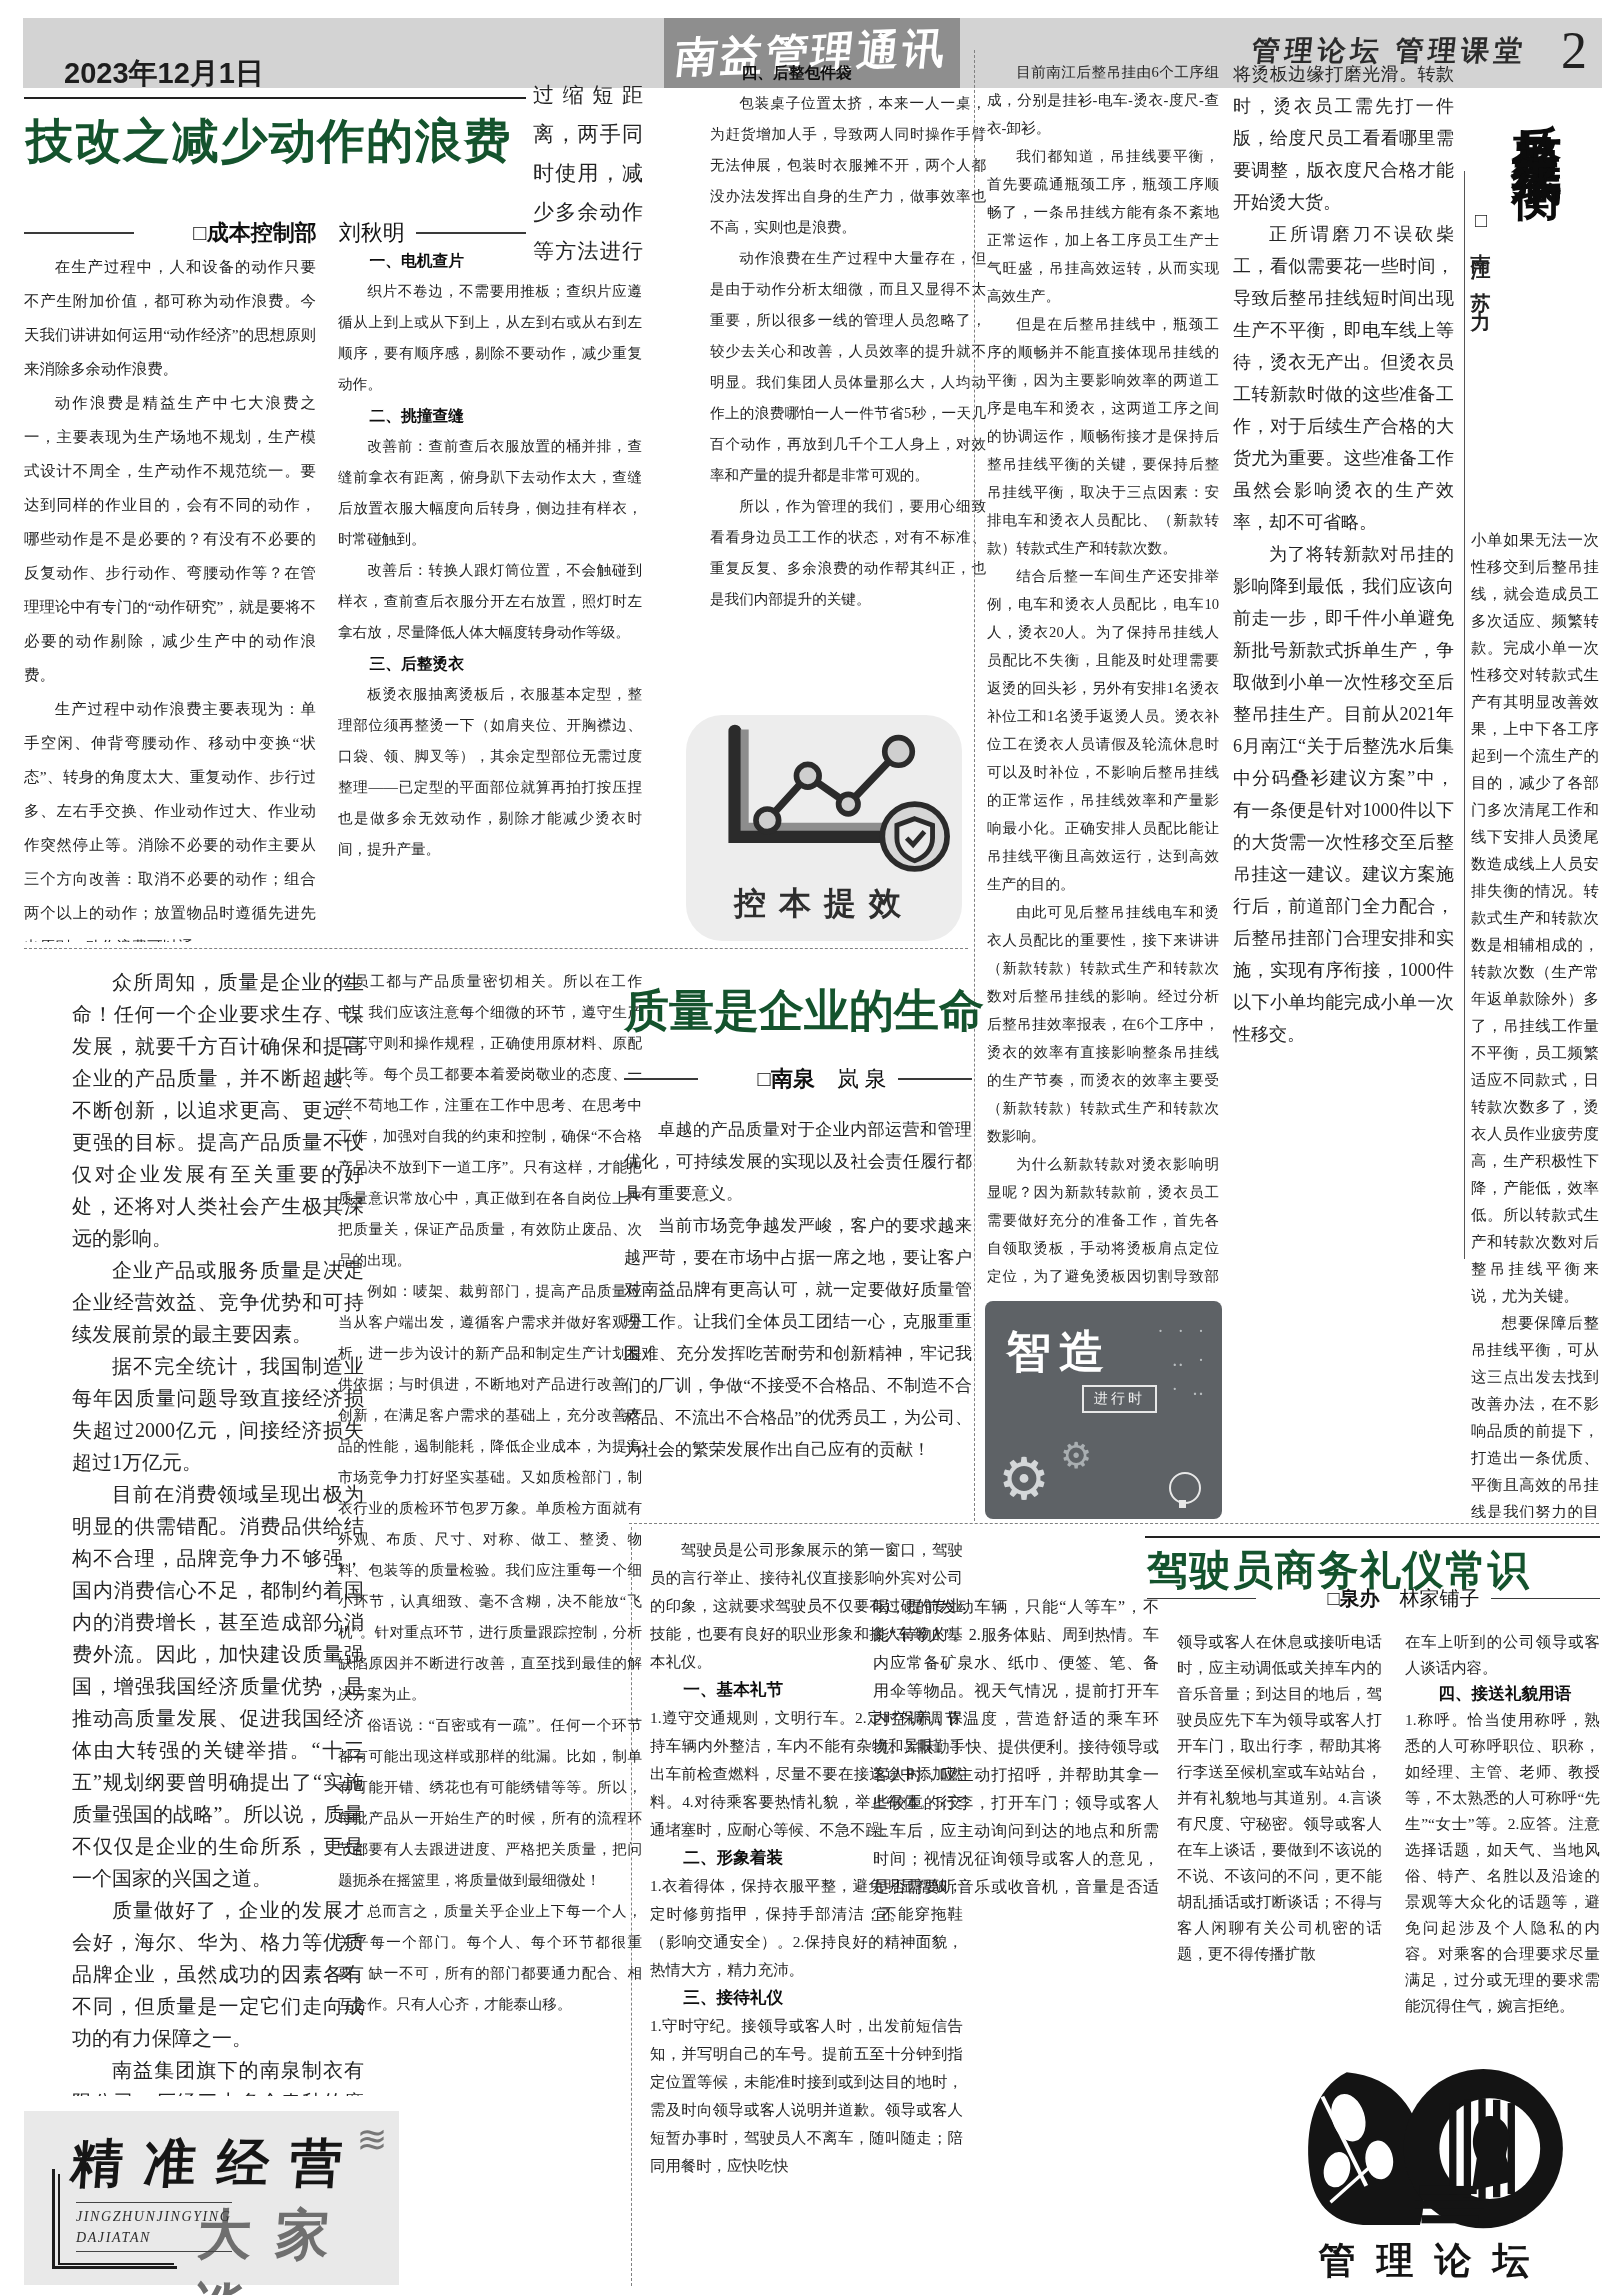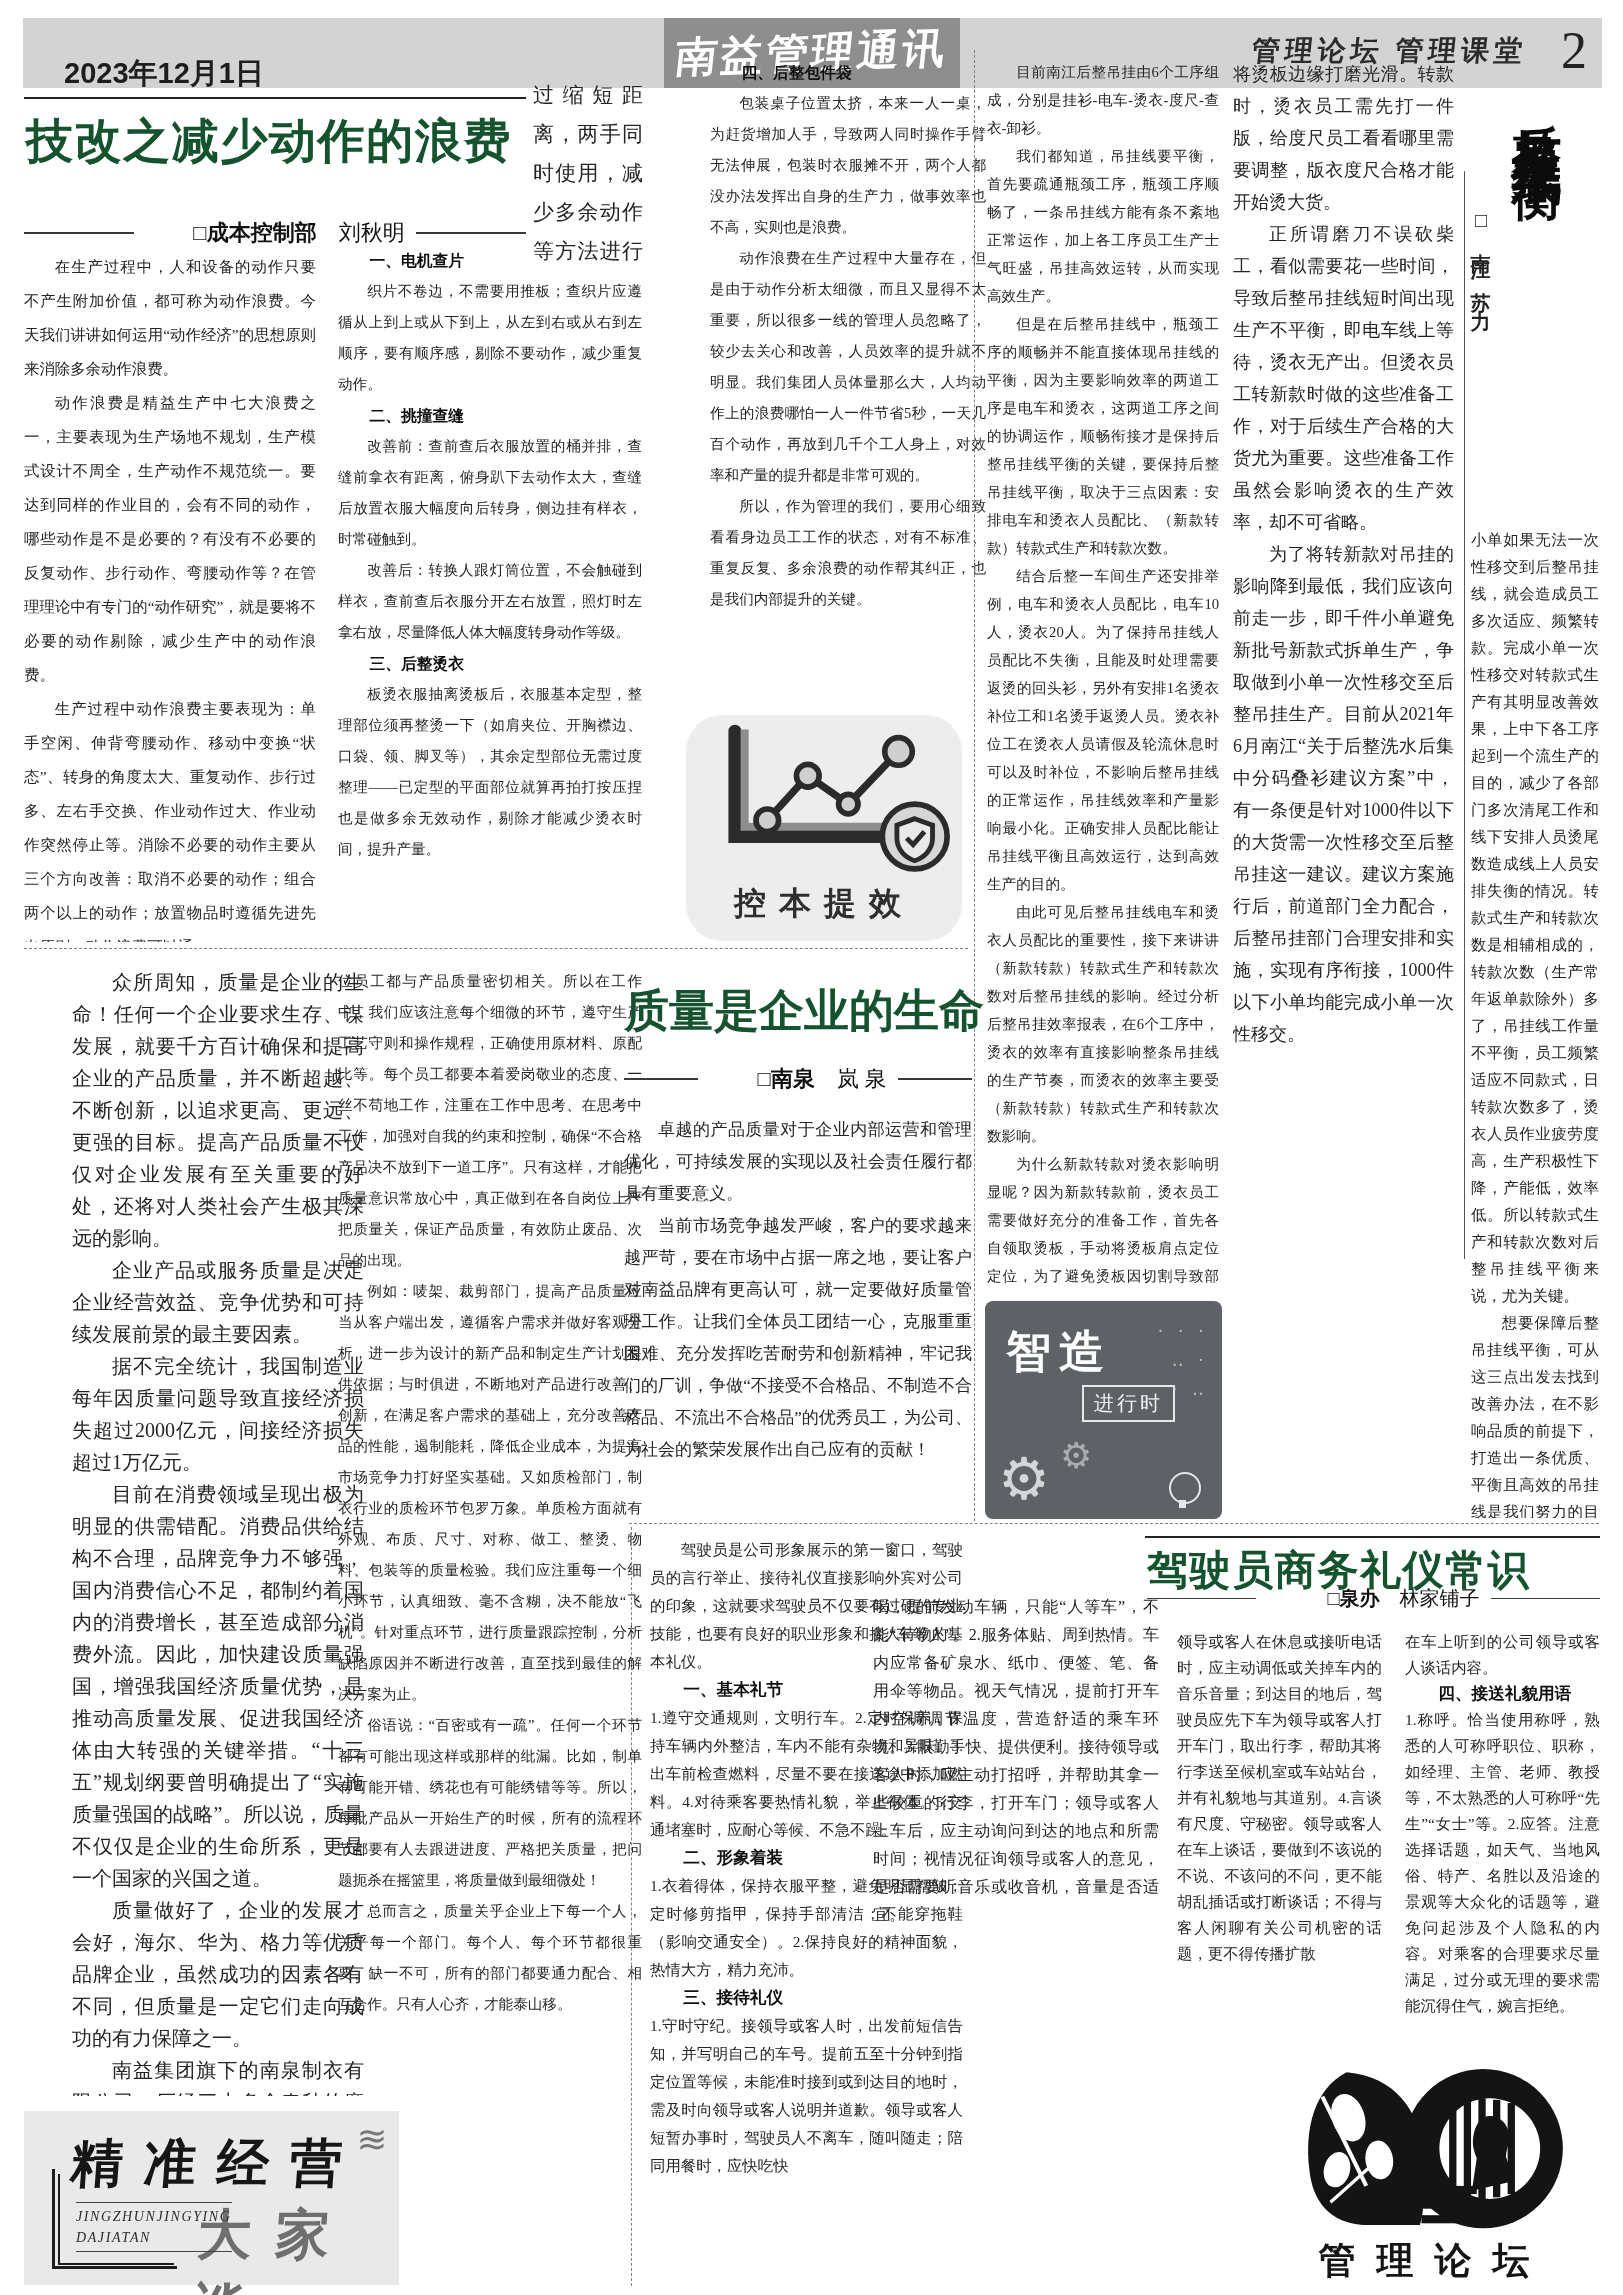--- a/index.html
+++ b/index.html
@@ -49,21 +49,21 @@
             letter-spacing:1.6px;border-top:1.6px solid #444;border-bottom:1.6px solid #444;padding:3.2px 0 3.2px 0;line-height:1.5;}
   .jz-corner{position:absolute;left:28px;top:58px;width:122px;height:97px;
              border-left:3.2px solid #1c1c1c;border-bottom:3.2px solid #1c1c1c;}
   .jz-corner2{position:absolute;left:34px;top:63px;width:114px;height:89px;
              border-left:2.4px solid #1c1c1c;border-bottom:2.4px solid #1c1c1c;}
   .jz-wave{position:absolute;right:11.4px;top:6.5px;font-size:37px;color:#777;}
   .gfx-zz{background:#5e6266;border-radius:8px;}
   .zz-main{position:absolute;left:21px;top:21px;font-size:45px;font-weight:700;color:#fff;
            font-family:"Liberation Sans","DejaVu Sans",sans-serif;letter-spacing:8px;}
   .zz-sub{position:absolute;left:97px;top:84px;border:2.4px solid #e8e8e8;color:#f2f2f2;
-          font-family:"Liberation Sans","DejaVu Sans",sans-serif;font-size:20px;padding:3.2px 9.7px;letter-spacing:3.2px;}
+          font-family:"Liberation Sans","DejaVu Sans",sans-serif;font-size:14px;padding:3.2px 9.7px;letter-spacing:3.2px;}
   .zz-gear1{position:absolute;left:13px;bottom:6.5px;font-size:58px;color:#d4d7d9;}
   .zz-gear2{position:absolute;left:75px;bottom:42px;font-size:36px;color:#a9aeb1;}
   .zz-dots{position:absolute;right:13px;top:16px;color:#b9bec1;font-size:18px;letter-spacing:4.9px;line-height:1.6;text-align:right;}
   .zz-bulb{position:absolute;right:21px;bottom:14.6px;width:28px;height:28px;border:2.4px solid #e8e8e8;border-radius:50%;}
   .zz-bulb:after{content:"";position:absolute;left:8px;top:26px;width:6.5px;height:8px;background:#e8e8e8;}
   .stamp-txt{position:absolute;left:0;right:0;bottom:0;text-align:center;
              font-family:"DejaVu Sans","Liberation Sans",sans-serif;font-weight:900;
              font-size:37px;letter-spacing:21px;color:#151515;}
   .vtitle{writing-mode:vertical-rl;font-weight:700;color:#0c0c0c;font-size:50px;letter-spacing:8px;}
   .vbyline{writing-mode:vertical-rl;font-size:20px;color:#222;letter-spacing:6.5px;

